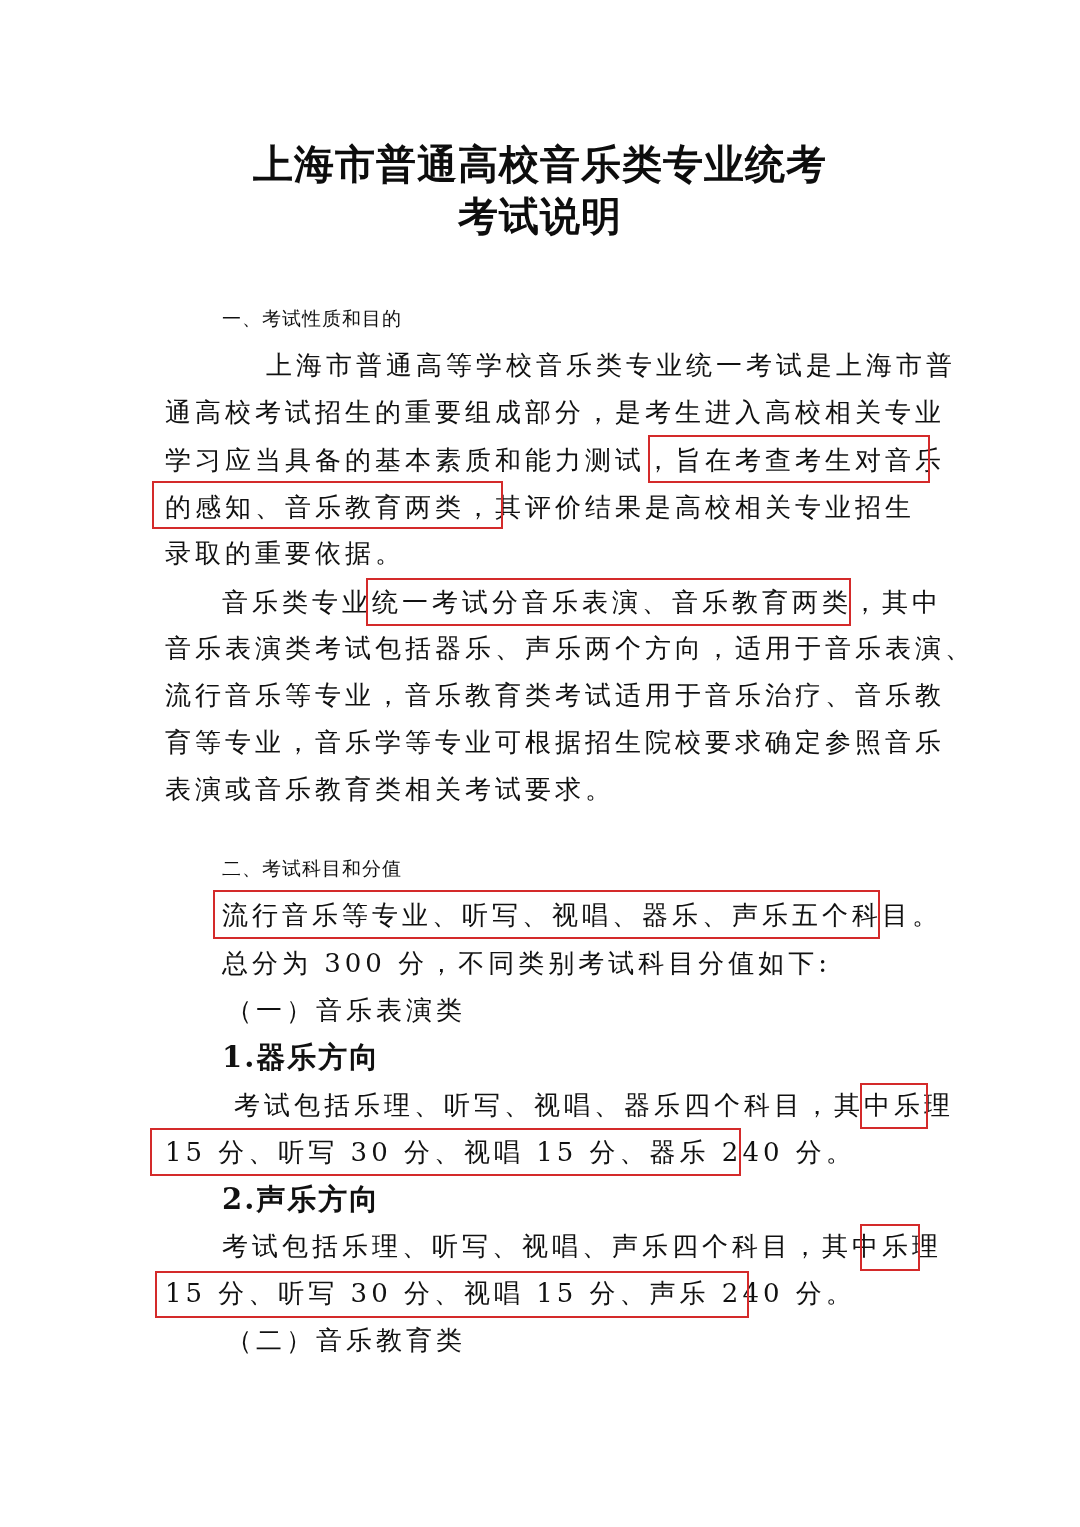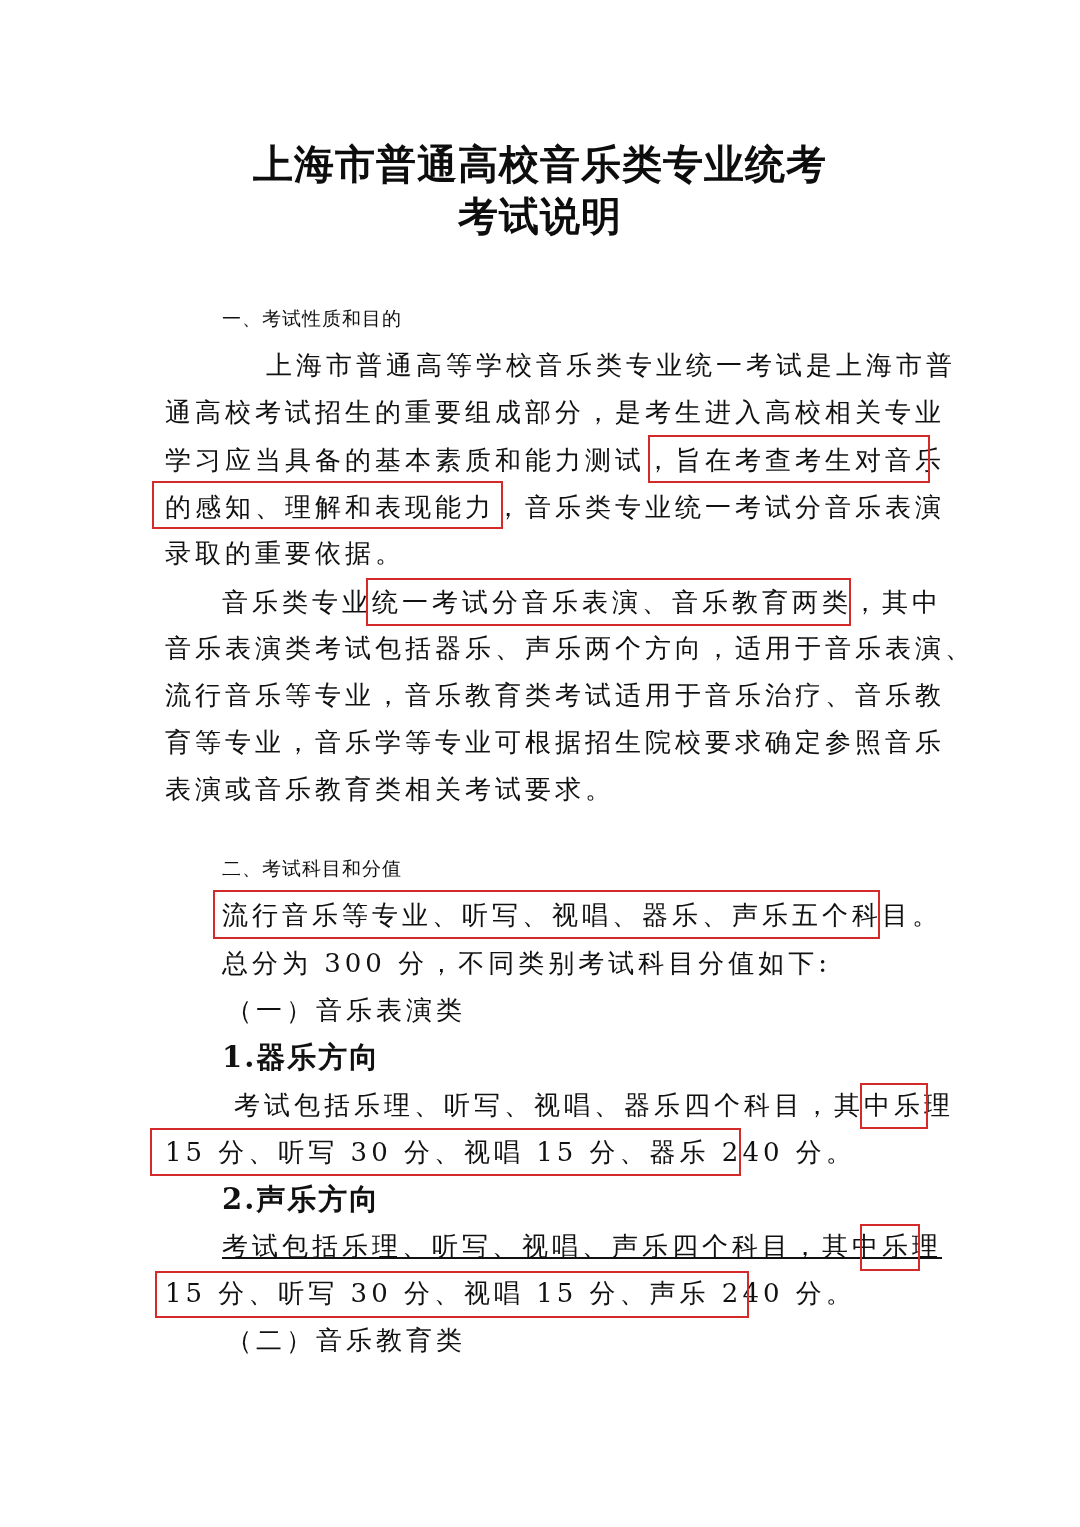--- a/index.html
+++ b/index.html
@@ -22,40 +22,40 @@
 <div>
 
   <div class="title" style="top:140px;">上海市普通高校音乐类专业统考</div>
   <div class="title" style="top:192px;">考试说明</div>
 
   <div class="heading" style="left:222px; top:301px;">一、考试性质和目的</div>
 
   <div class="line" style="left:222px; top:348px; width:693px;margin-left:44px;">上海市普通高等学校音乐类专业统一考试是上海市普</div>
   <div class="line" style="left:165px; top:395px;">通高校考试招生的重要组成部分，是考生进入高校相关专业</div>
   <div class="line" style="left:165px; top:443px;">学习应当具备的基本素质和能力测试，旨在考查考生对音乐</div>
-  <div class="line" style="left:165px; top:490px;">的感知、理解和表现能力，音乐类专业统一考试分音乐表演</div>
+  <div class="line" style="left:165px; top:490px;">的感知、音乐教育两类，其评价结果是高校相关专业招生</div>
   <div class="line" style="left:165px; top:536px;">录取的重要依据。</div>
 
   <div class="line" style="left:222px; top:585px;">音乐类专业统一考试分音乐表演、音乐教育两类，其中</div>
   <div class="line" style="left:165px; top:631px;">音乐表演类考试包括器乐、声乐两个方向，适用于音乐表演、</div>
   <div class="line" style="left:165px; top:678px;">流行音乐等专业，音乐教育类考试适用于音乐治疗、音乐教</div>
   <div class="line" style="left:165px; top:725px;">育等专业，音乐学等专业可根据招生院校要求确定参照音乐</div>
   <div class="line" style="left:165px; top:772px;">表演或音乐教育类相关考试要求。</div>
 
   <div class="heading" style="left:222px; top:851px;">二、考试科目和分值</div>
   <div class="line" style="left:222px; top:898px;">流行音乐等专业、听写、视唱、器乐、声乐五个科目。</div>
   <div class="line" style="left:222px; top:946px;">总分为 300 分，不同类别考试科目分值如下:</div>
   <div class="line" style="left:226px; top:993px;">（一）音乐表演类</div>
 
   <div class="subhead" style="left:222px; top:1040px;">1.器乐方向</div>
   <div class="line" style="left:234px; top:1088px;">考试包括乐理、听写、视唱、器乐四个科目，其中乐理</div>
   <div class="line" style="left:165px; top:1135px;">15 分、听写 30 分、视唱 15 分、器乐 240 分。</div>
 
   <div class="subhead" style="left:222px; top:1182px;">2.声乐方向</div>
-  <div class="line" style="left:222px; top:1229px;text-decoration:underline;">考试包括乐理、听写、视唱、声乐四个科目，其中乐理</div>
+  <div class="line" style="left:222px; top:1229px;">考试包括乐理、听写、视唱、声乐四个科目，其中乐理</div>
   <div class="line" style="left:165px; top:1276px;">15 分、听写 30 分、视唱 15 分、声乐 240 分。</div>
 
   <div class="line" style="left:226px; top:1323px;">（二）音乐教育类</div>
 
   <div class="hl" style="left:648px; top:435px; width:282px; height:48px;"></div>
   <div class="hl" style="left:152px; top:481px; width:351px; height:48px;"></div>
   <div class="hl" style="left:366px; top:578px; width:485px; height:48px;"></div>
   <div class="hl" style="left:213px; top:890px; width:667px; height:49px;"></div>
   <div class="hl" style="left:860px; top:1083px; width:68px; height:46px;"></div>
   <div class="hl" style="left:150px; top:1128px; width:591px; height:48px;"></div>

